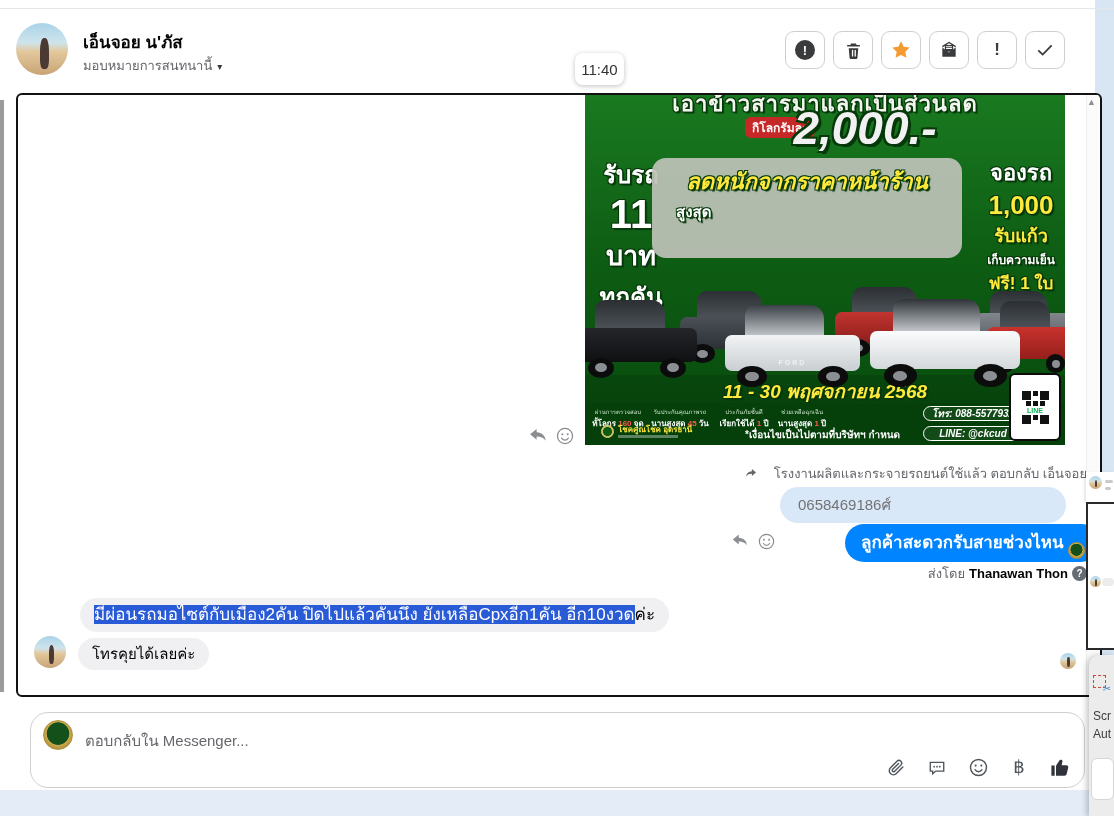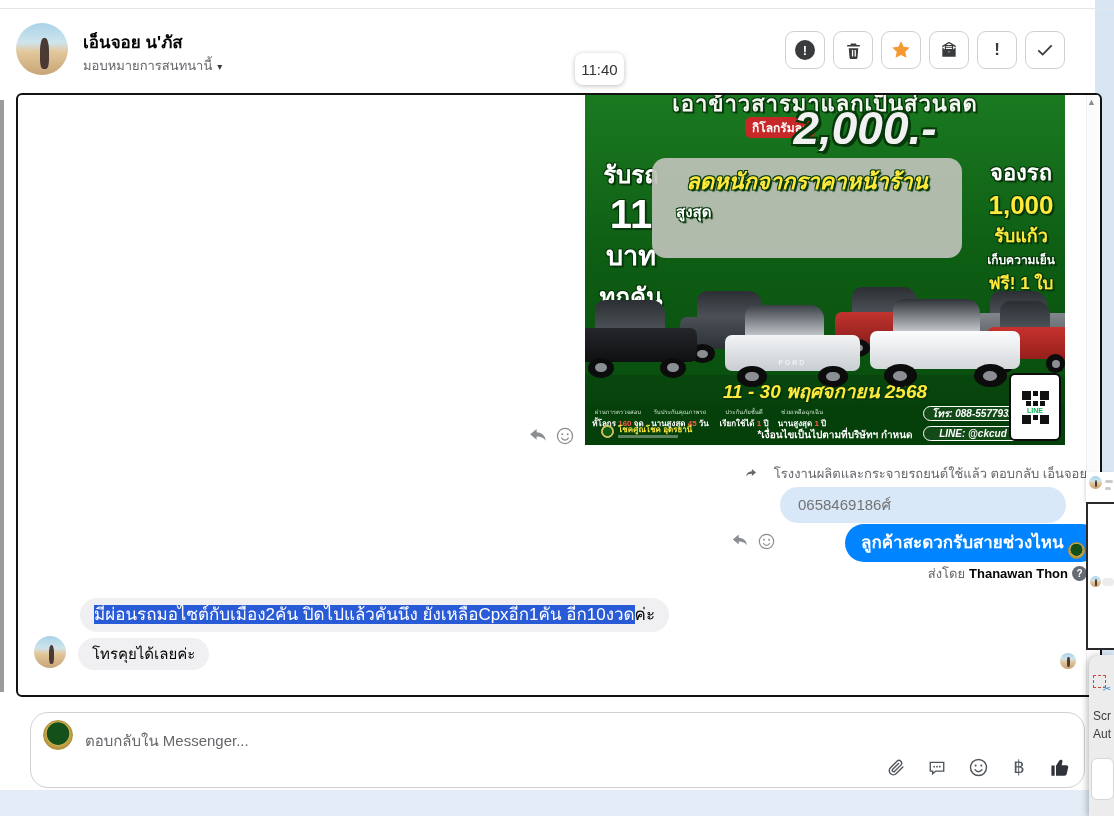--- a/index.html
+++ b/index.html
@@ -65,21 +65,21 @@
      font-style:italic; color:#ffe93c; }
   .p-bottom { left:0; top:308px; width:480px; height:42px; background:#05400a; }
   .feat { position:absolute; top:4px; width:62px; text-align:center; color:#fff; }
   .feat .fl { font-size:6px; color:#cfe3cf; white-space:nowrap; }
   .feat .fv { font-size:8px; font-weight:bold; white-space:nowrap; }
   .feat .num { color:#ff5a4e; }
   .p-logo-row { left:4px; top:22px; display:flex; align-items:center; gap:4px;margin-left:12px; }
   .p-logo-circ { width:13px; height:13px; border-radius:50%; background:radial-gradient(circle,#0c5c12 55%,#d9c060 60%,#8a6d2f 100%); border:1px solid #e6d27a; }
   .p-dealer { font-size:8px; font-weight:bold; color:#ffe93c; line-height:9px; }
   .p-dealer-sub { width:60px; height:3px; background:rgba(255,255,255,.35); margin-top:1px; }
-  .p-cond { left:160px; top:24px; width:180px; text-align:center; font-size:10px; font-weight:bold; color:#fff; }
+  .p-cond { left:160px; top:24px; width:180px; text-align:left; font-size:10px; font-weight:bold; color:#fff; }
   .pill { position:absolute; left:338px; width:100px; height:15px; border:1.5px solid #fff;
      border-radius:9px; color:#fff; font-size:10px; font-weight:bold; font-style:italic;
      display:flex; align-items:center; justify-content:center; background:rgba(255,255,255,.06); }
   .p-qr { left:424px; top:-30px; width:52px; height:68px; background:#fff; border-radius:6px;
      border:2px solid #0c0c0c; display:flex; flex-direction:column; align-items:center;
      justify-content:center; gap:1px; }
   .qr-row { display:flex; gap:2px; }
   .qr-sq { width:9px; height:9px; background:#111; }
   .qr-sq.sm { width:5px; height:5px; }
   .qr-line { font-size:7px; font-weight:bold; color:#06b455; }

